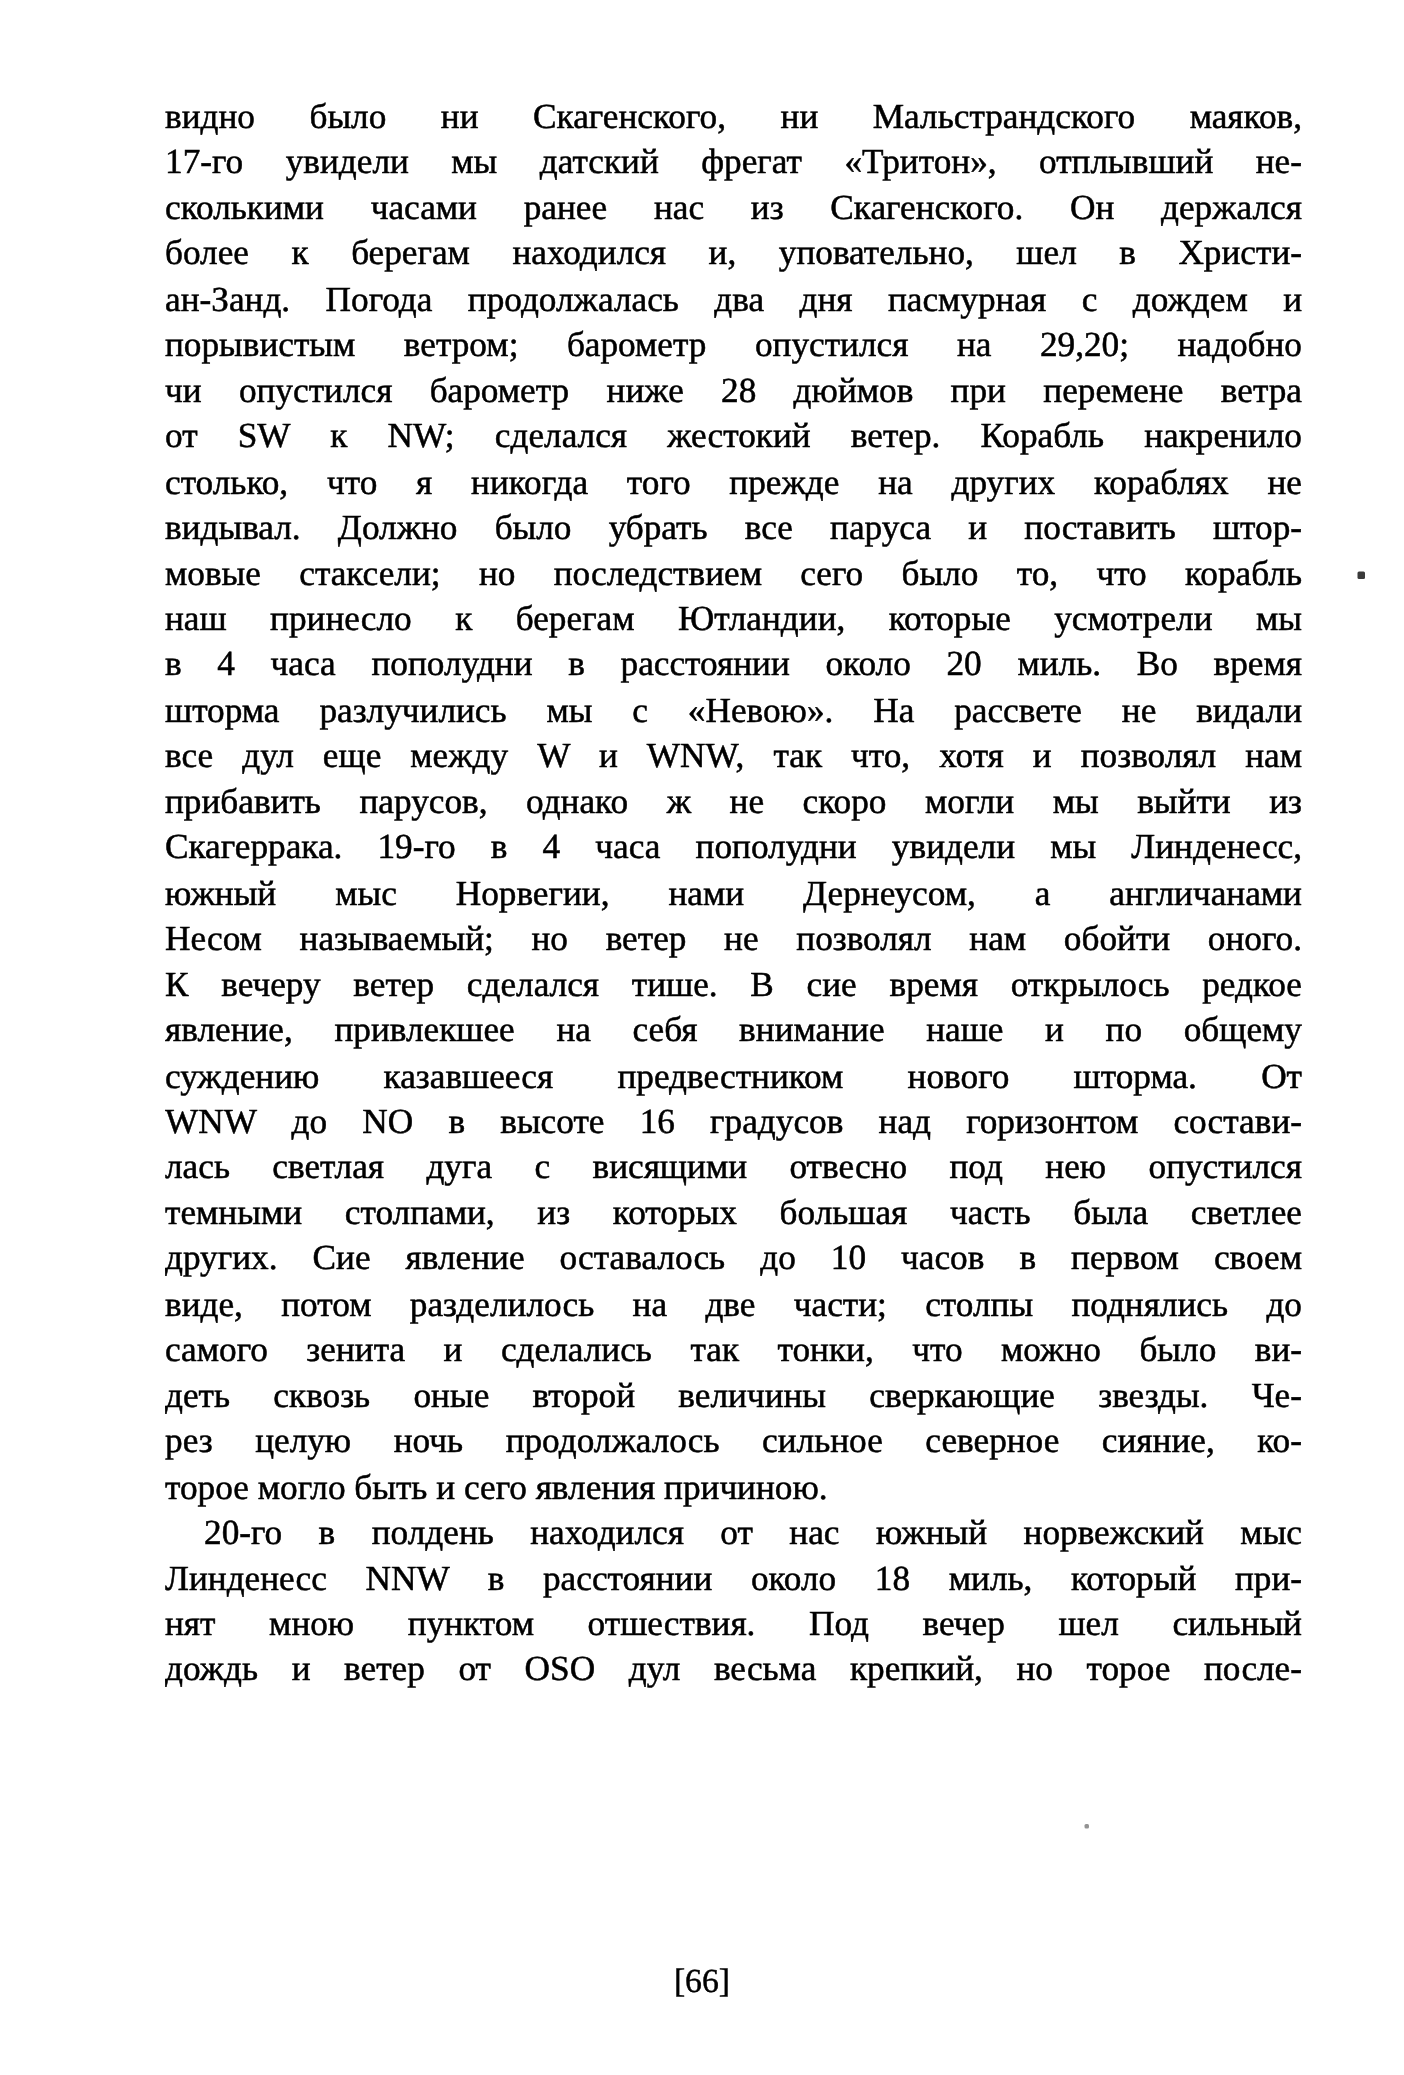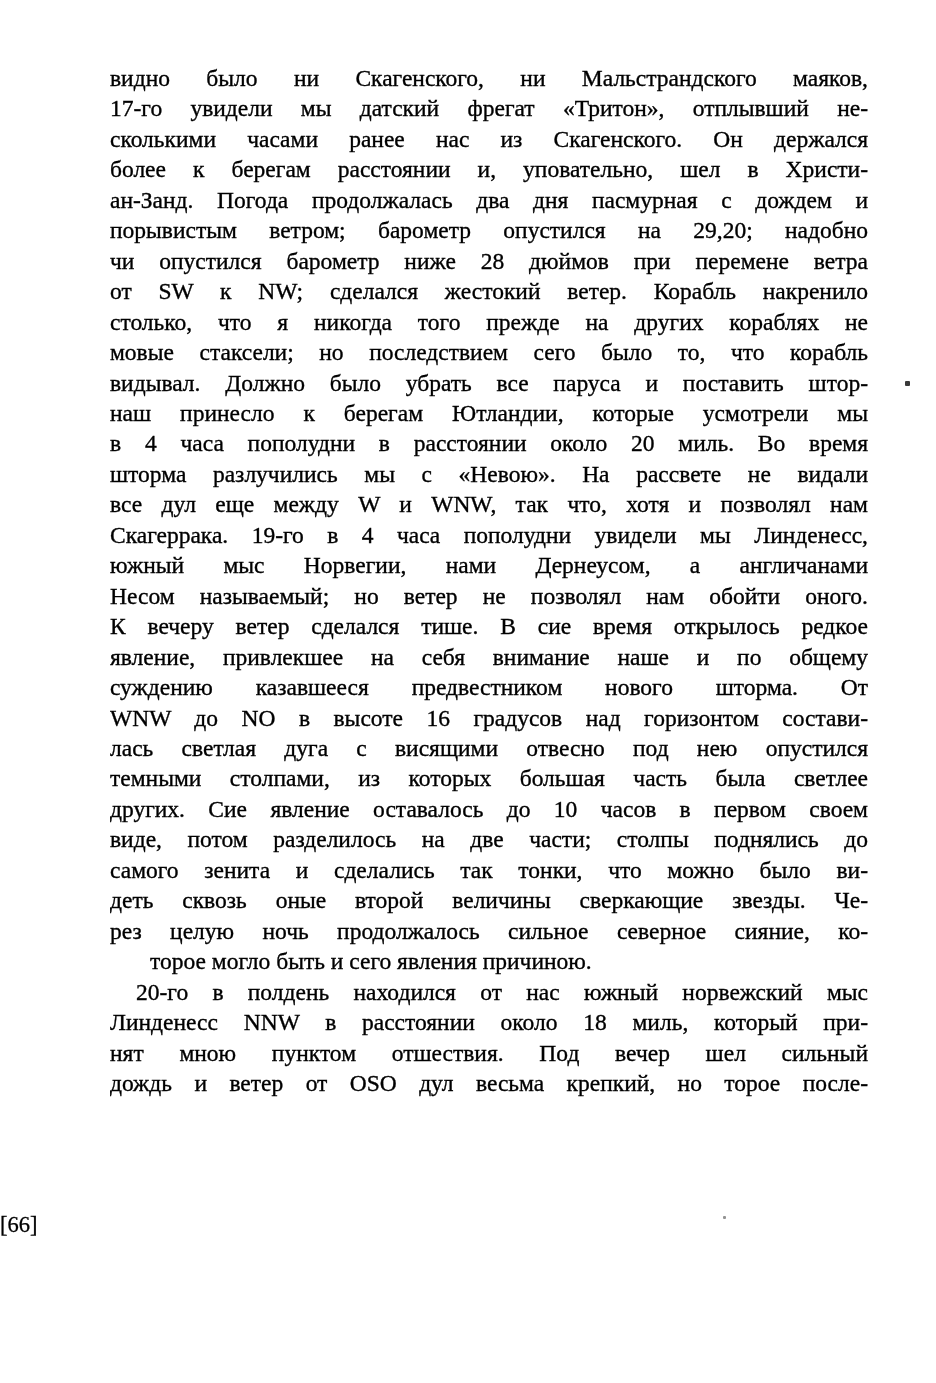--- a/index.html
+++ b/index.html
@@ -20,58 +20,60 @@
     -webkit-text-stroke: 0.35px #000;
   }
   .line {
     font-size: 23.5px;
     line-height: 30.45px;
     text-align: justify;
     text-align-last: justify;
     white-space: normal;
     overflow: hidden;
   }
-  .line.no-stretch { text-align-last: left; margin-left: 40px; }
+  .line.no-stretch { text-align-last: left; }
   .line.indent { text-indent: 26px; }
   .page-number {
     position: absolute;
-    top: 1212px;
+    top: 1308px;
     left: 0;
     width: 936px;
+    text-align: center;
     font-size: 22.5px;
     -webkit-text-stroke: 0.3px #000;
   }
   .speck {
     position: absolute;
     background: #3a3a3a;
     border-radius: 1px;
   }
   .speck-1 { left: 905px; top: 381px; width: 5px; height: 5px; }
   .speck-2 { left: 723px; top: 1216px; width: 3px; height: 3px; opacity: 0.55; }
 </style>
 </head>
 <body>
 
 <div class="page">
   <div class="text-block" id="text-block">
       <div class="line">видно было ни Скагенского, ни Мальстрандского маяков,</div>
       <div class="line">17-го увидели мы датский фрегат «Тритон», отплывший не-</div>
       <div class="line">сколькими часами ранее нас из Скагенского. Он держался</div>
-      <div class="line">более к берегам расстоянии и, уповательно, шел в Христи-</div>
+      <div class="line">более к берегам находился и, уповательно, шел в Христи-</div>
       <div class="line">ан-Занд. Погода продолжалась два дня пасмурная с дождем и</div>
       <div class="line">порывистым ветром; барометр опустился на 29,20; надобно</div>
       <div class="line">чи опустился барометр ниже 28 дюймов при перемене ветра</div>
       <div class="line">от SW к NW; сделался жестокий ветер. Корабль накренило</div>
       <div class="line">столько, что я никогда того прежде на других кораблях не</div>
+      <div class="line">видывал. Должно было убрать все паруса и поставить штор-</div>
       <div class="line">мовые стаксели; но последствием сего было то, что корабль</div>
-      <div class="line">видывал. Должно было убрать все паруса и поставить штор-</div>
       <div class="line">наш принесло к берегам Ютландии, которые усмотрели мы</div>
       <div class="line">в 4 часа пополудни в расстоянии около 20 миль. Во время</div>
       <div class="line">шторма разлучились мы с «Невою». На рассвете не видали</div>
       <div class="line">все дул еще между W и WNW, так что, хотя и позволял нам</div>
+      <div class="line">прибавить парусов, однако ж не скоро могли мы выйти из</div>
       <div class="line">Скагеррака. 19-го в 4 часа пополудни увидели мы Линденесс,</div>
       <div class="line">южный мыс Норвегии, нами Дернеусом, а англичанами</div>
       <div class="line">Несом называемый; но ветер не позволял нам обойти оного.</div>
       <div class="line">К вечеру ветер сделался тише. В сие время открылось редкое</div>
       <div class="line">явление, привлекшее на себя внимание наше и по общему</div>
       <div class="line">суждению казавшееся предвестником нового шторма. От</div>
       <div class="line">WNW до NO в высоте 16 градусов над горизонтом состави-</div>
       <div class="line">лась светлая дуга с висящими отвесно под нею опустился</div>
       <div class="line">темными столпами, из которых большая часть была светлее</div>
       <div class="line">других. Сие явление оставалось до 10 часов в первом своем</div>

